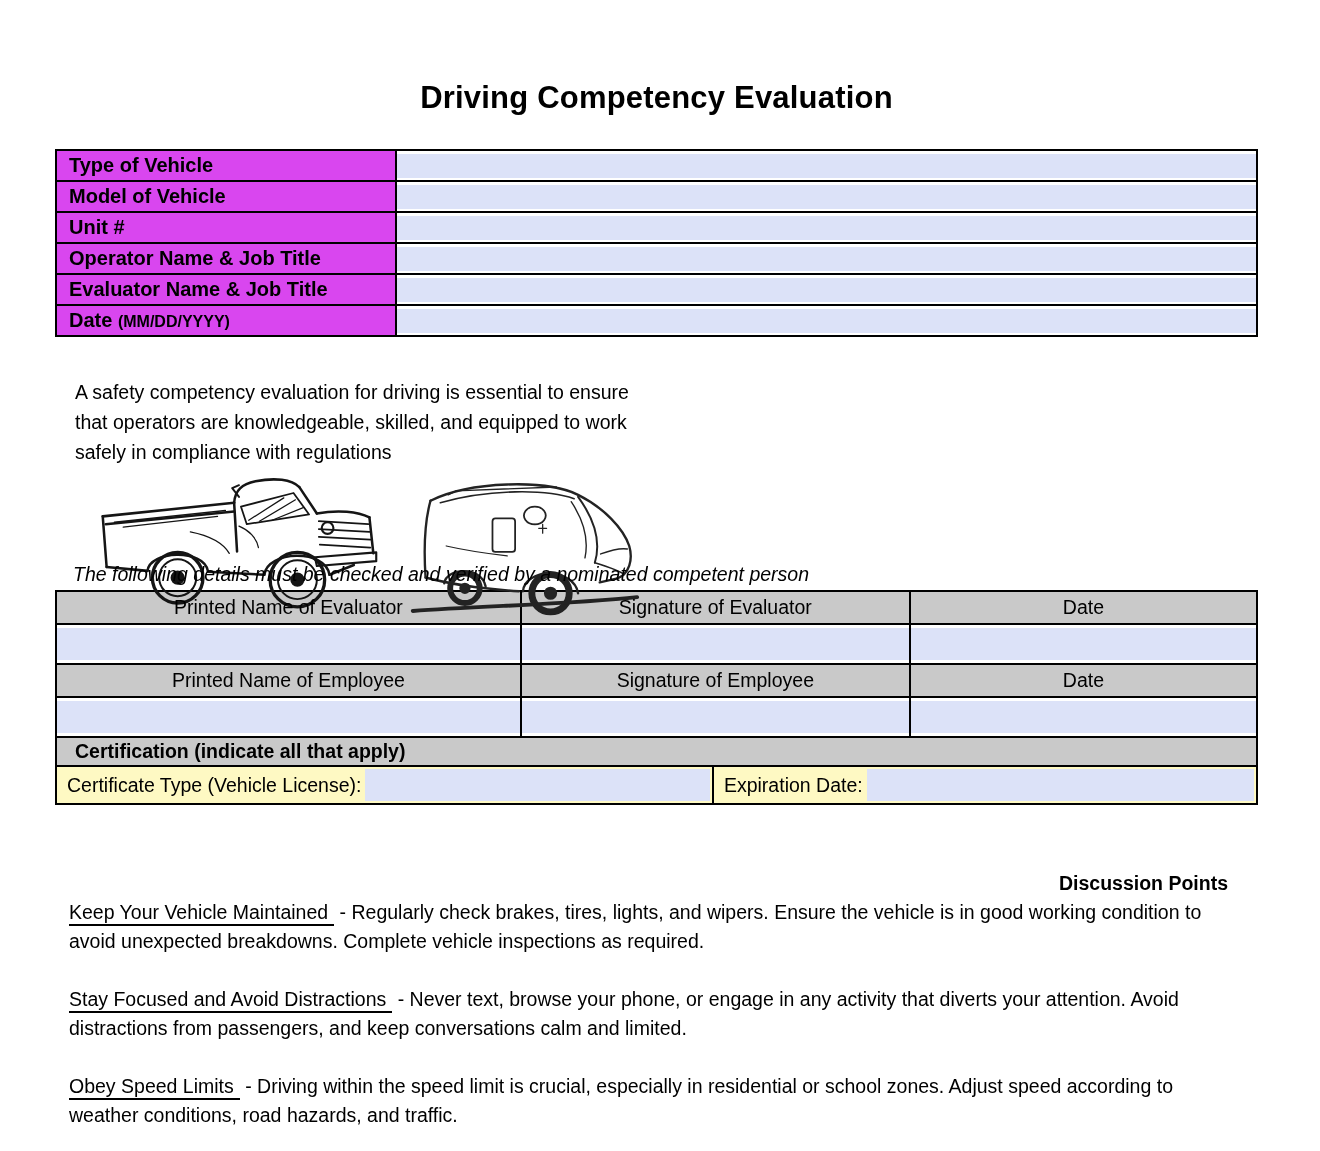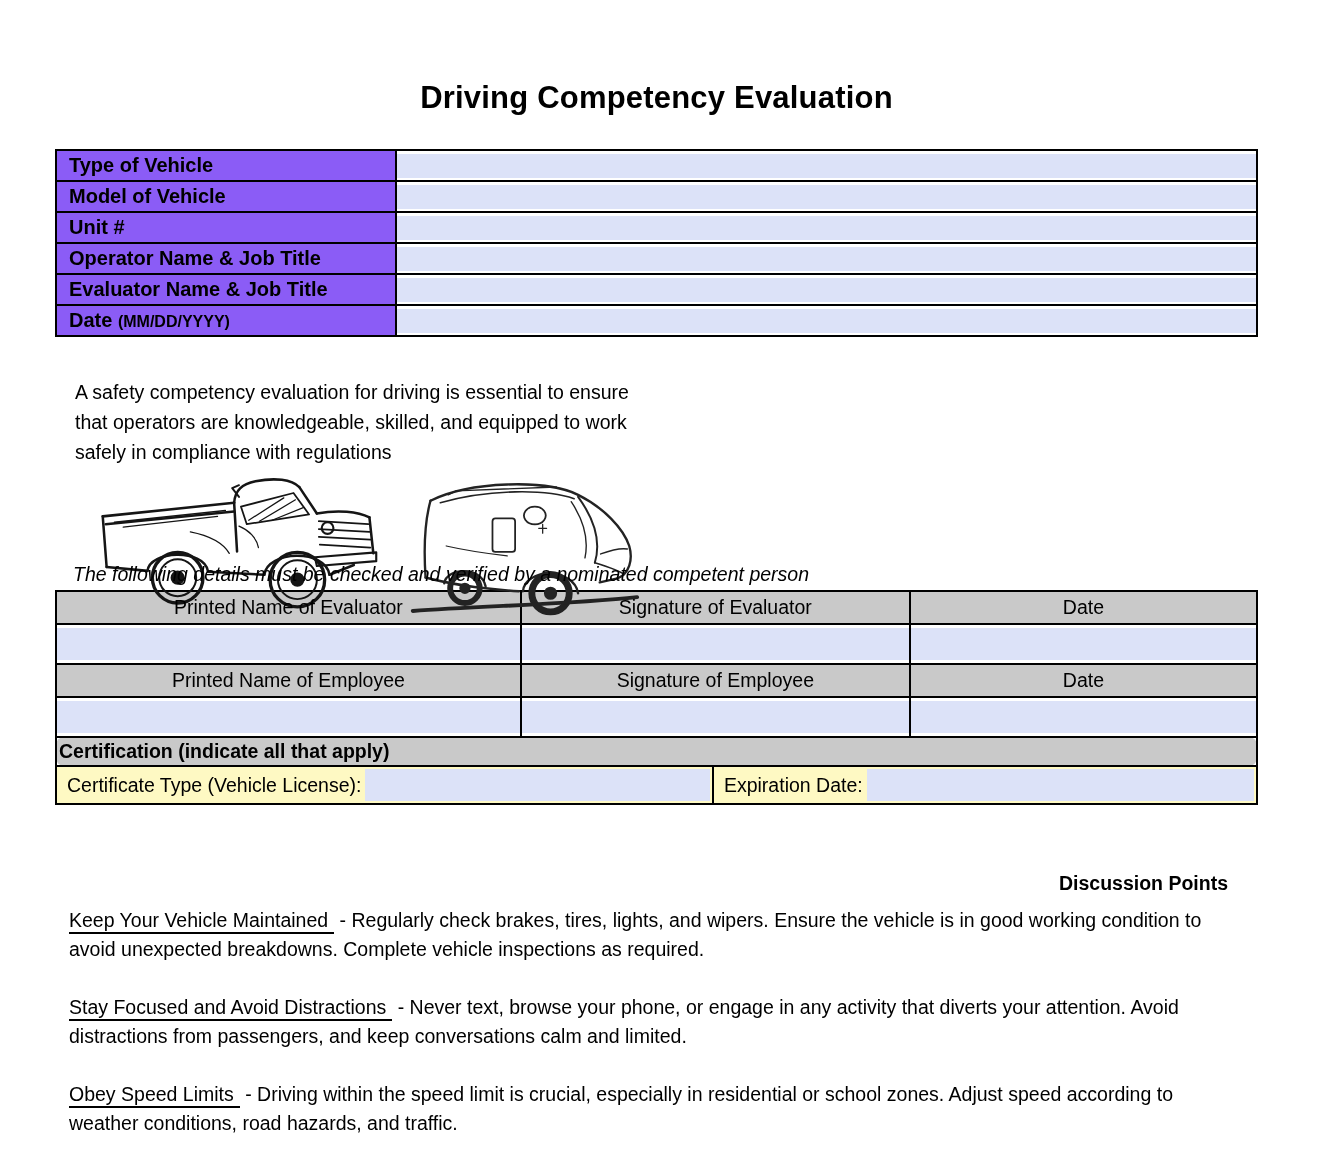--- a/index.html
+++ b/index.html
@@ -30,21 +30,21 @@
   
   table{border-collapse:collapse;width:100%;table-layout:fixed;}
   td{border:2px solid var(--ink);vertical-align:middle;}
   
   .info-table td.lbl{
     width:340px;
     font-weight:bold;
     font-size:20px;
     padding:1px 0 1px 12px;
     height:31px;
-    background:#8b5cf6;
+    background:#d946ef;
     white-space:nowrap;
   }
   .info-table td.lbl .note{font-size:16px;font-weight:bold;}
   .info-table td.val{padding:2.5px 0;background:#fff;}
   .field{background:var(--blue);height:100%;min-height:24px;}
   
   .intro{
     display:flex;
     align-items:flex-start;
     margin:38px 0 0 0;
@@ -74,40 +74,39 @@
     text-align:center;
     height:33px;
     padding:2px 4px;
   }
   .sig-table .data{height:40px;padding:3px 0;background:#fff;}
   .sig-table .cert-hdr{
     background:var(--gray);
     font-weight:bold;
     text-align:left;
     height:29px;
-    padding:1px 0 1px 2px;
-    border-radius:8px;
+    padding:1px 0 1px 18px;
   }
   .sig-table .cert-cell{height:38px;background:#fef9c3;padding:0;}
   .cert-flex{display:flex;align-items:stretch;height:100%;}
   .cert-flex .cert-label{
     flex:0 0 auto;
     align-self:center;
     font-size:19.5px;
     padding:0 4px 0 10px;
     white-space:nowrap;
   }
   .cert-flex .inline-field{flex:1 1 auto;background:var(--blue);margin:2px 2px 2px 0;}
   
   .discussion{margin-top:64px;padding-left:14px;padding-right:30px;}
   .discussion h2{font-size:19.5px;font-weight:bold;line-height:29px;text-align:right;}
   .discussion p{
     font-size:19.5px;
     line-height:29px;
-    margin-top:8px;
+    margin-top:0;
   }
   .discussion p + p{margin-top:29px;}
   .discussion .lead{
     border-bottom:2px solid var(--ink);
     padding-right:6px;
     padding-bottom:1px;
   }
   svg{display:block;}
 </style>
 </head>

